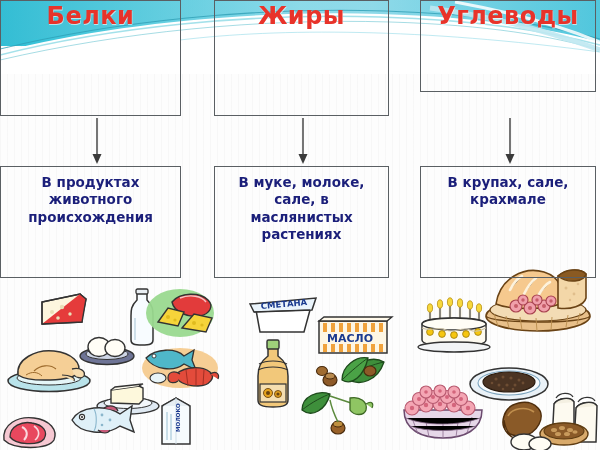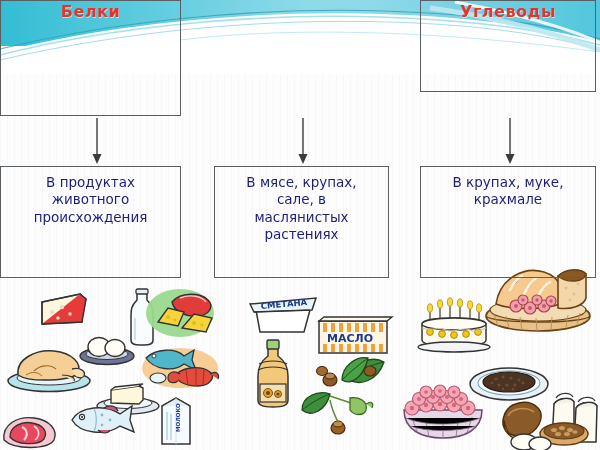--- a/index.html
+++ b/index.html
@@ -43,21 +43,21 @@
     border: 1.6px solid #5a5f63;
     background: transparent;
     box-sizing: border-box;
   }
   .hdr-label {
     position: absolute;
     top: 1px;
     left: 0; right: 0;
     text-align: center;
     font-family: "DejaVu Sans", sans-serif;
-    font-size: 16px;
+    font-size: 24px;
     font-weight: 600;
     color: #e8332a;
     letter-spacing: 0.5px;
     text-shadow: 0.5px 0.5px 0 rgba(255,255,255,0.6);
     white-space: nowrap;
   }
 
   
   .desc-box {
     position: absolute;
@@ -66,21 +66,21 @@
     background: transparent;
     display: flex;
     align-items: flex-start;
     justify-content: center;
     padding-top: 7px;
   }
   .desc-text {
     text-align: center;
     font-family: "DejaVu Sans", sans-serif;
     font-size: 13.5px;
-    font-weight: 400;
+    font-weight: 700;
     color: #1b1f7a;
     line-height: 1.28;
     white-space: pre-line;
     text-shadow: 0.4px 0.4px 0 rgba(255,255,255,0.7);
   }
 
   
   .arrow { position: absolute; }
   .arrow svg { display: block; }
 
@@ -484,20 +484,23 @@
         <ellipse cx="30" cy="56" rx="13" ry="8" fill="#fffdf4" stroke="#333" stroke-width="1.4"></ellipse>
         <ellipse cx="46" cy="58" rx="11" ry="7" fill="#fffdf4" stroke="#333" stroke-width="1.4"></ellipse>
       </svg>
     </div>
   </div>
 
   <div class="hdr-box" style="left:0px; top:0px; width:181px; height:116px;">
     <span class="hdr-label">Белки</span>
   </div>
 
+  <div class="hdr-box" style="left:214px; top:0px; width:175px; height:116px;">
+    <span class="hdr-label">Жиры</span>
+  </div>
 
   <div class="hdr-box" style="left:420px; top:0px; width:176px; height:92px;">
     <span class="hdr-label">Углеводы</span>
   </div>
 
   <div class="arrow" style="left:90px; top:118px;">
     <svg width="14" height="47" viewBox="0 0 14 47">
       <line x1="7" y1="0" x2="7" y2="38" stroke="#3b3b3b" stroke-width="1.4"></line>
       <path d="M7 46 L2.5 36 L11.5 36 Z" fill="#3b3b3b"></path>
     </svg>
@@ -515,24 +518,24 @@
     </svg>
   </div>
 
   <div class="desc-box" style="left:0px; top:166px; width:181px; height:112px;">
     <span class="desc-text">В продуктах
 животного
 происхождения</span>
   </div>
 
   <div class="desc-box" style="left:214px; top:166px; width:175px; height:112px;">
-    <span class="desc-text">В мясе, крупах,
+    <span class="desc-text">В муке, молоке,
 сале, в
 маслянистых
 растениях</span>
   </div>
 
   <div class="desc-box" style="left:420px; top:166px; width:176px; height:112px;">
-    <span class="desc-text">В крупах, муке,
+    <span class="desc-text">В крупах, сале,
 крахмале</span>
   </div>
 
 </div>
 
 </body></html>

